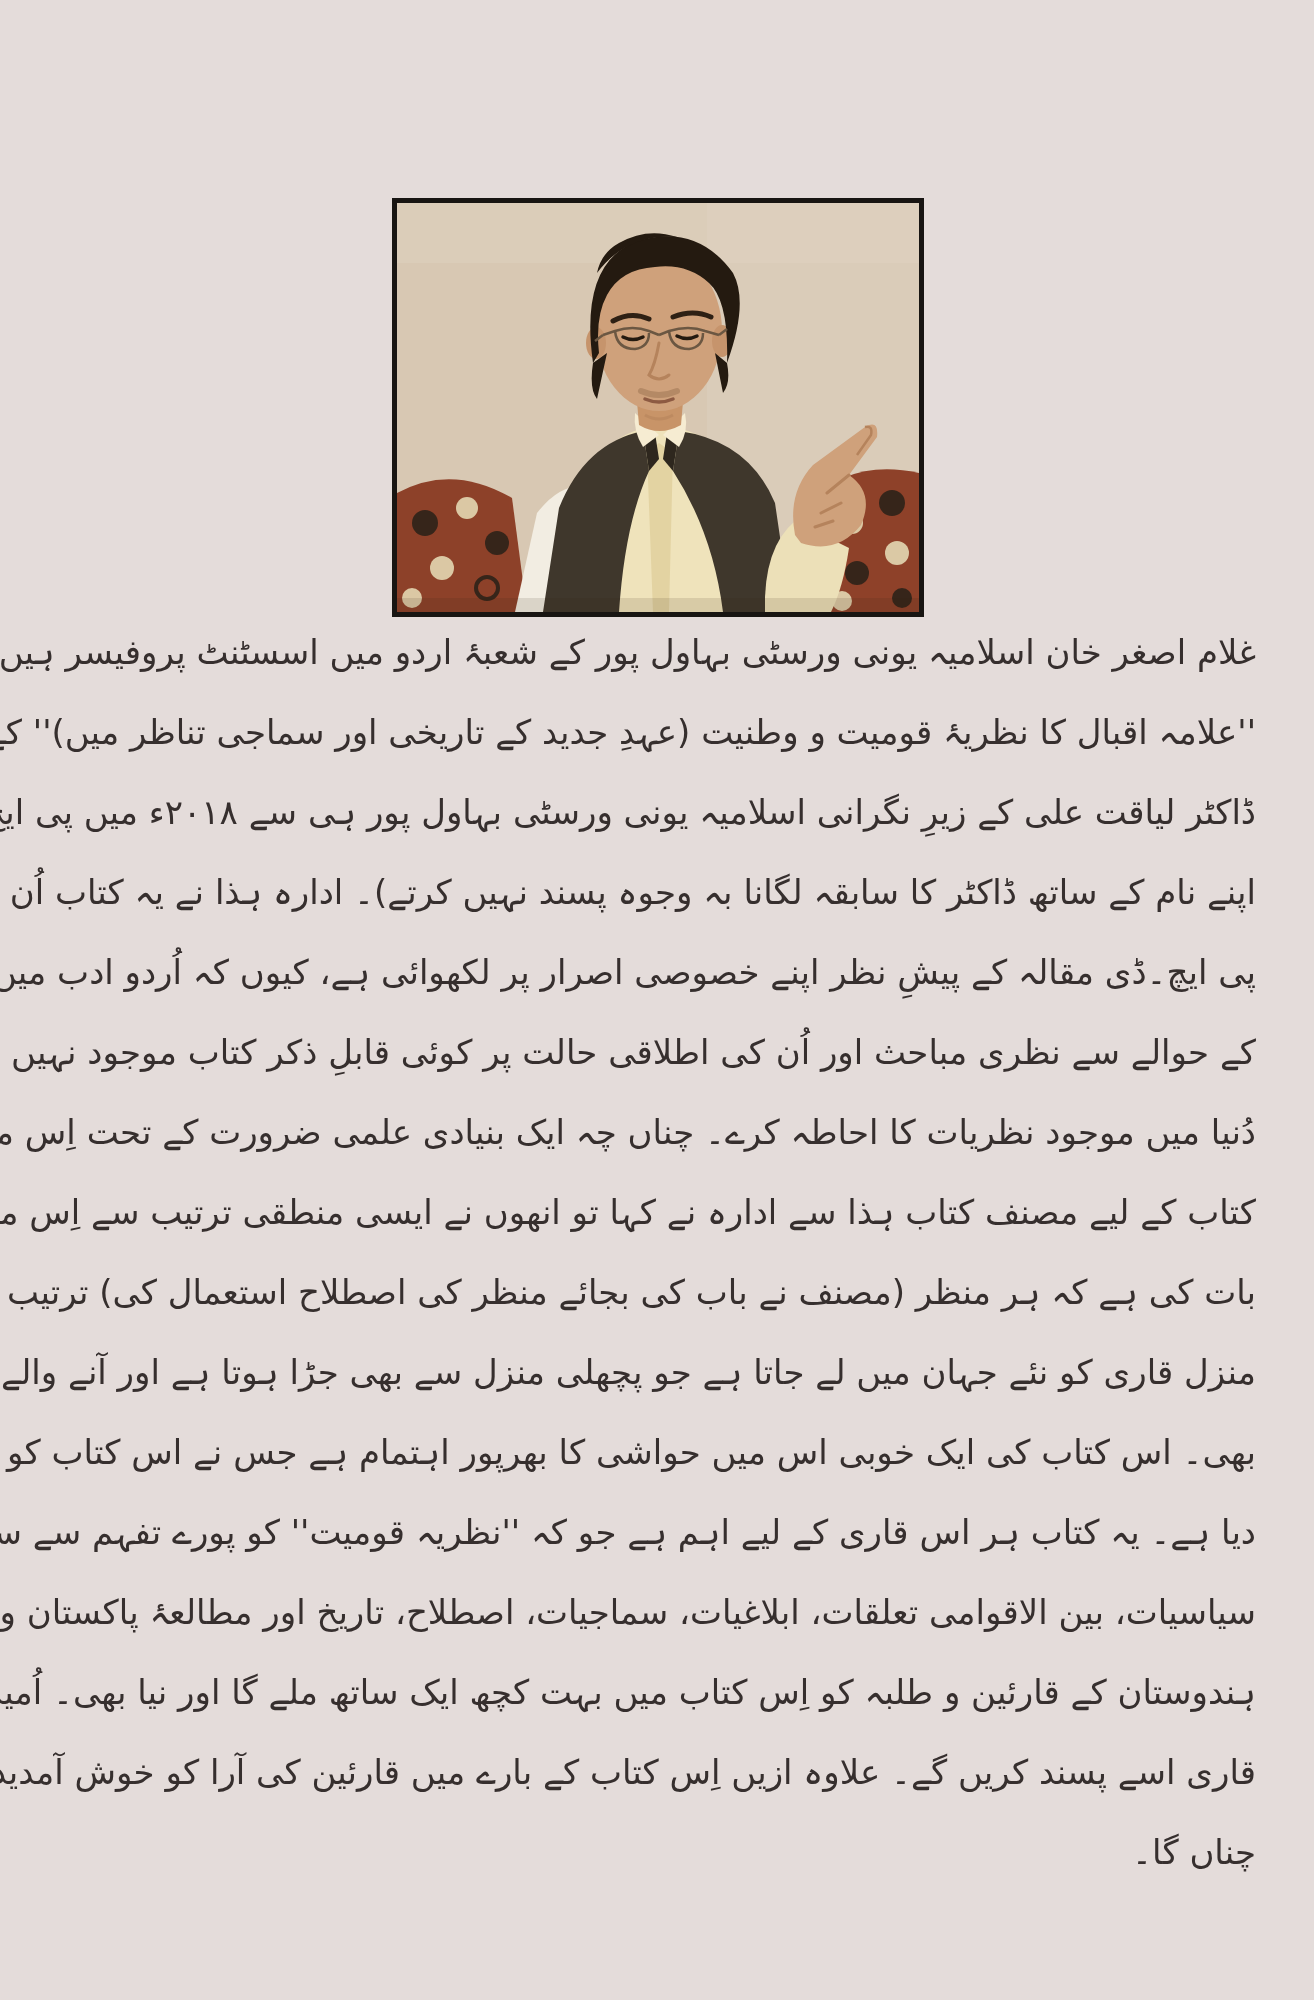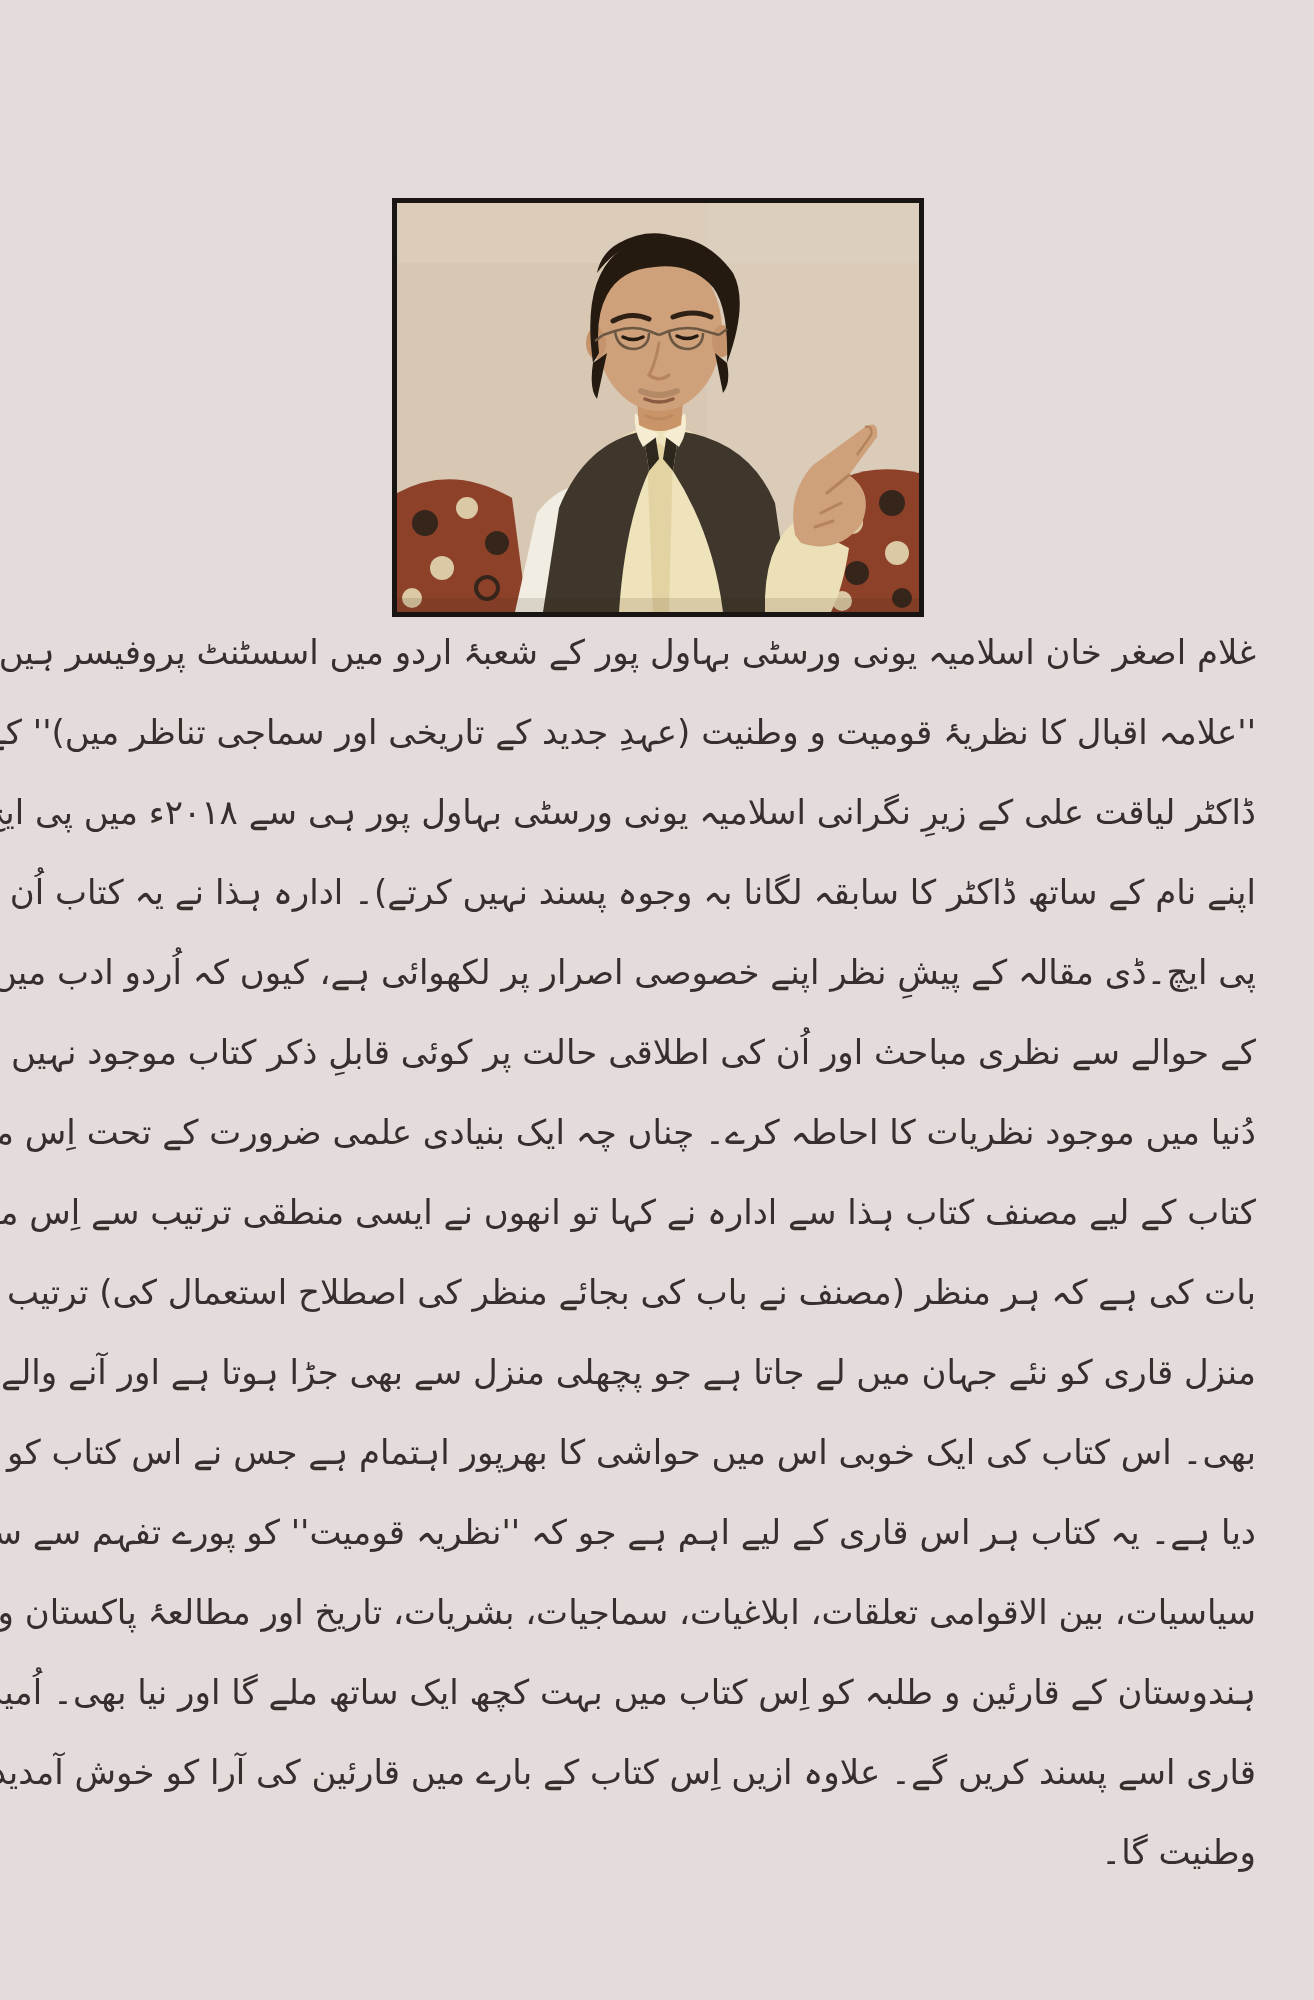--- a/index.html
+++ b/index.html
@@ -142,19 +142,19 @@
     <div class="line">ڈاکٹر لیاقت علی کے زیرِ نگرانی اسلامیہ یونی ورسٹی بہاول پور ہی سے ۲۰۱۸ء میں پی ایچ۔ڈی کیا۔ تاہم</div>
     <div class="line">اپنے نام کے ساتھ ڈاکٹر کا سابقہ لگانا بہ وجوہ پسند نہیں کرتے)۔ ادارہ ہذا نے یہ کتاب اُن کے</div>
     <div class="line">پی ایچ۔ڈی مقالہ کے پیشِ نظر اپنے خصوصی اصرار پر لکھوائی ہے، کیوں کہ اُردو ادب میں نظریۂ قومیت</div>
     <div class="line">کے حوالے سے نظری مباحث اور اُن کی اطلاقی حالت پر کوئی قابلِ ذکر کتاب موجود نہیں ہے جو پوری</div>
     <div class="line">دُنیا میں موجود نظریات کا احاطہ کرے۔ چناں چہ ایک بنیادی علمی ضرورت کے تحت اِس موضوع پر</div>
     <div class="line">کتاب کے لیے مصنف کتاب ہذا سے ادارہ نے کہا تو انھوں نے ایسی منطقی ترتیب سے اِس موضوع پر</div>
     <div class="line">بات کی ہے کہ ہر منظر (مصنف نے باب کی بجائے منظر کی اصطلاح استعمال کی) ترتیب وار منزل بہ</div>
     <div class="line">منزل قاری کو نئے جہان میں لے جاتا ہے جو پچھلی منزل سے بھی جڑا ہوتا ہے اور آنے والے منظر سے</div>
     <div class="line">بھی۔ اس کتاب کی ایک خوبی اس میں حواشی کا بھرپور اہتمام ہے جس نے اس کتاب کو وقیع اور مستند بنا</div>
     <div class="line">دیا ہے۔ یہ کتاب ہر اس قاری کے لیے اہم ہے جو کہ ''نظریہ قومیت'' کو پورے تفہم سے سمجھنا چاہے۔</div>
-    <div class="line">سیاسیات، بین الاقوامی تعلقات، ابلاغیات، سماجیات، بشریات، تاریخ اور مطالعۂ پاکستان و</div>
+    <div class="line">سیاسیات، بین الاقوامی تعلقات، ابلاغیات، سماجیات، اصطلاح، تاریخ اور مطالعۂ پاکستان و</div>
     <div class="line">ہندوستان کے قارئین و طلبہ کو اِس کتاب میں بہت کچھ ایک ساتھ ملے گا اور نیا بھی۔ اُمید ہے کہ سنجیدہ</div>
     <div class="line">قاری اسے پسند کریں گے۔ علاوہ ازیں اِس کتاب کے بارے میں قارئین کی آرا کو خوش آمدید کہا</div>
-    <div class="line last">وطنیت گا۔</div>
+    <div class="line last">چناں گا۔</div>
   </div>
 
 </div>
 
 </body></html>

